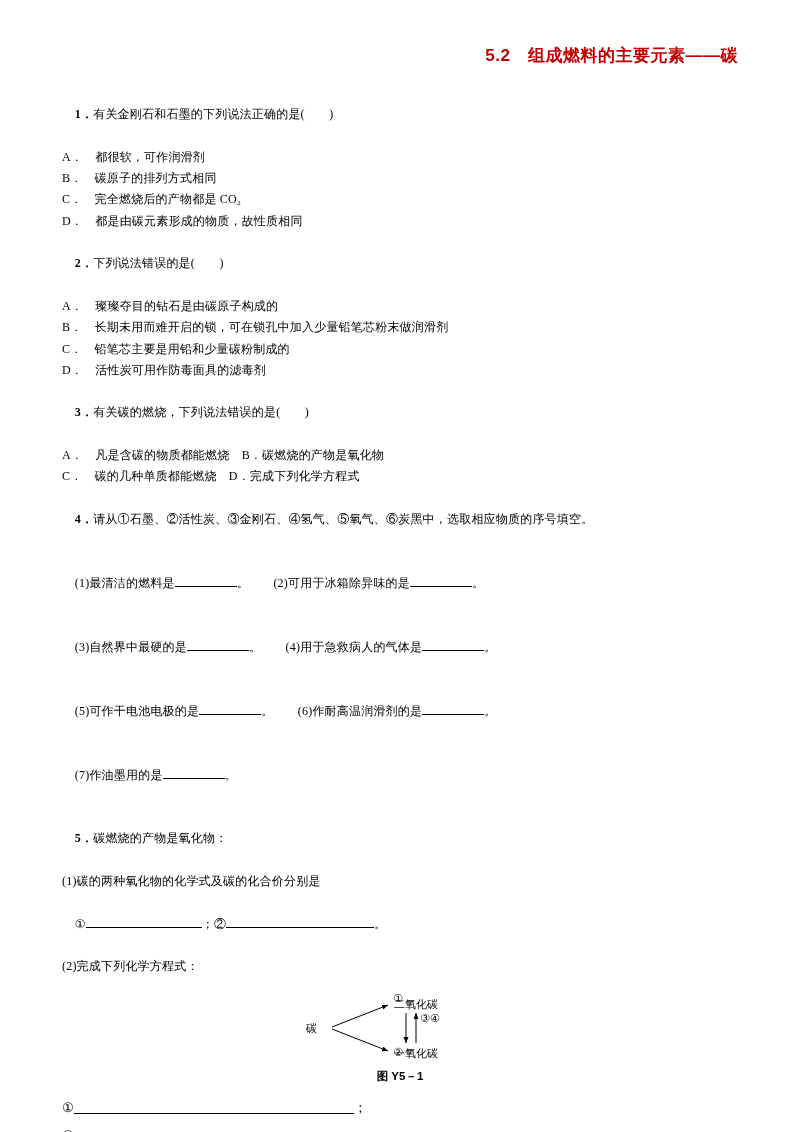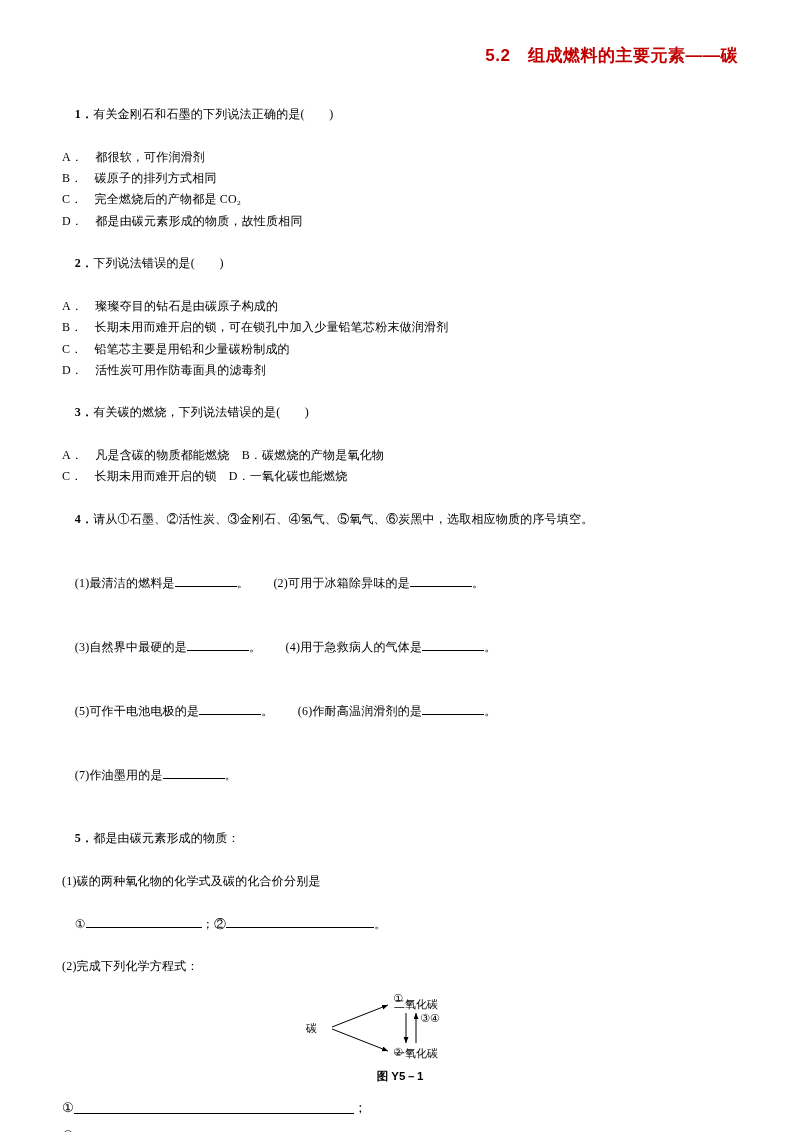--- a/index.html
+++ b/index.html
@@ -106,40 +106,40 @@
   </div>
   <div class="line">A．　璨璨夺目的钻石是由碳原子构成的</div>
   <div class="line">B．　长期未用而难开启的锁，可在锁孔中加入少量铅笔芯粉末做润滑剂</div>
   <div class="line">C．　铅笔芯主要是用铅和少量碳粉制成的</div>
   <div class="line">D．　活性炭可用作防毒面具的滤毒剂</div>
 
   <div class="line">
     <span class="q-num">3．</span><span>有关碳的燃烧，下列说法错误的是(　　)</span>
   </div>
   <div class="line">A．　凡是含碳的物质都能燃烧　B．碳燃烧的产物是氧化物</div>
-  <div class="line">C．　长期未用而难开启的锁　D．一氧化碳也能燃烧</div>
+  <div class="line">C．　碳的几种单质都能燃烧　D．完成下列化学方程式</div>
 
   <div class="line">
     <span class="q-num">4．</span><span>请从①石墨、②活性炭、③金刚石、④氢气、⑤氧气、⑥炭黑中，选取相应物质的序号填空。</span>
   </div>
   <div class="line">
     <span>(1)最清洁的燃料是</span><span class="blank-inline" style="width:62px"></span><span>。　　(2)可用于冰箱除异味的是</span><span class="blank-inline" style="width:62px"></span><span>。</span>
   </div>
   <div class="line">
     <span>(3)自然界中最硬的是</span><span class="blank-inline" style="width:62px"></span><span>。　　(4)用于急救病人的气体是</span><span class="blank-inline" style="width:62px"></span><span>。</span>
   </div>
   <div class="line">
     <span>(5)可作干电池电极的是</span><span class="blank-inline" style="width:62px"></span><span>。　　(6)作耐高温润滑剂的是</span><span class="blank-inline" style="width:62px"></span><span>。</span>
   </div>
   <div class="line">
     <span>(7)作油墨用的是</span><span class="blank-inline" style="width:62px"></span><span>。</span>
   </div>
 
   <div class="line">
-    <span class="q-num">5．</span><span>都是由碳元素形成的物质：</span>
+    <span class="q-num">5．</span><span>碳燃烧的产物是氧化物：</span>
   </div>
   <div class="line">(1)碳的两种氧化物的化学式及碳的化合价分别是</div>
   <div class="line">
     <span>①</span><span class="blank-inline" style="width:116px"></span><span>；②</span><span class="blank-inline" style="width:148px"></span><span>。</span>
   </div>
   <div class="line">(2)完成下列化学方程式：</div>
 
   <div class="figure-wrap">
     <div class="figure">
       <svg width="240" height="72" viewBox="0 0 240 72">

